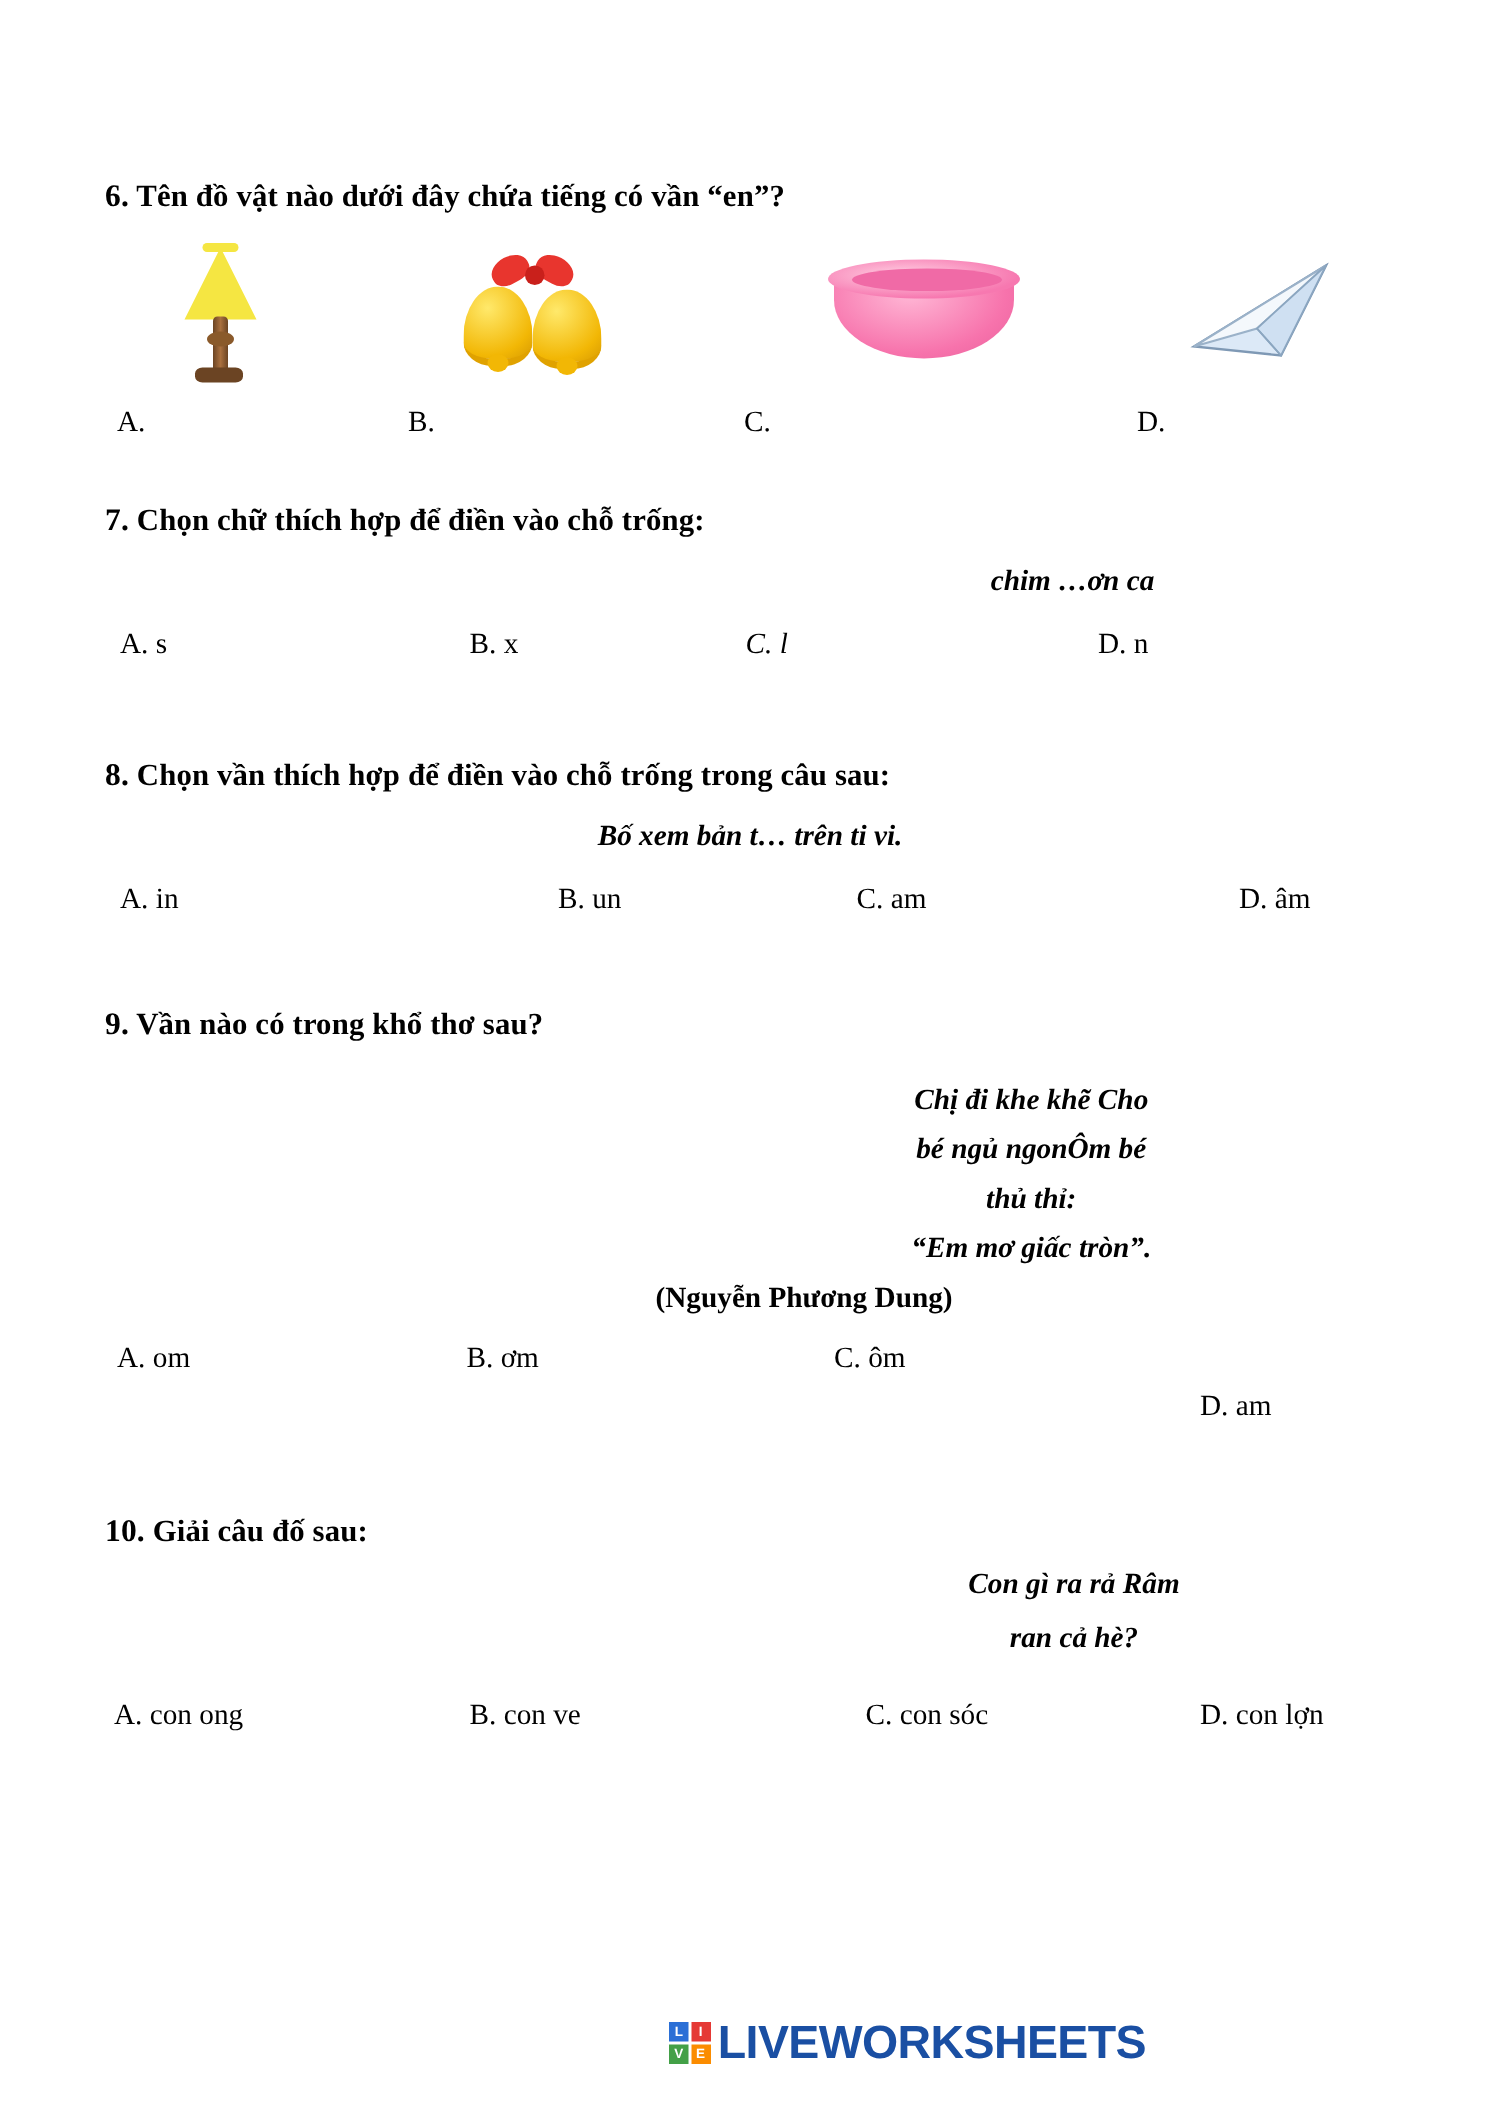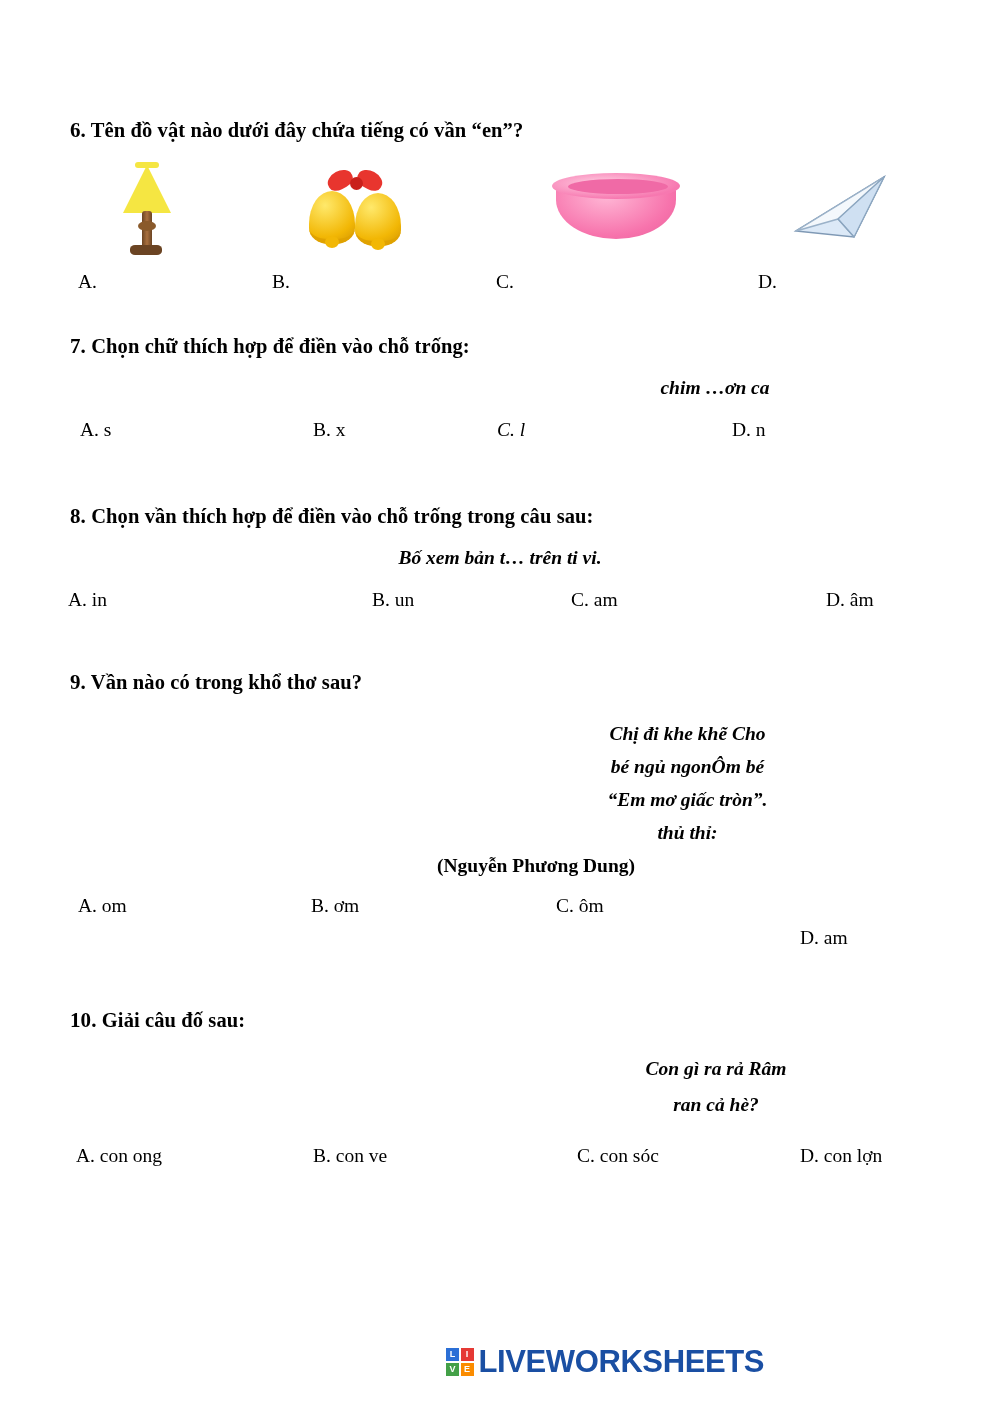--- a/index.html
+++ b/index.html
@@ -280,21 +280,21 @@
     <div class="q-head">
       <span class="qnum">8.</span>
       <span>Chọn vần thích hợp để điền vào chỗ trống trong câu sau:</span>
     </div>
 
     <div class="stem-wrap" style="">
       <div class="q-stem">Bố xem bản t… trên ti vi.</div>
     </div>
 
     <div class="options-row" style="margin-top:20px;">
-      <span class="opt" style="left:68px;">
+      <span class="opt" style="left:80px;">
         <span>A.</span> <span>in</span>
       </span>
       <span class="opt" style="left:324px;margin-left:48px;">
         <span>B.</span> <span>un</span>
       </span>
       <span class="opt" style="left:571px;">
         <span>C.</span> <span>am</span>
       </span>
       <span class="opt" style="left:826px;">
         <span>D.</span> <span>âm</span>
@@ -304,22 +304,22 @@
 
   <div class="q-block" id="q9" style="top:670px;">
     <div class="q-head">
       <span class="qnum">9.</span>
       <span>Vần nào có trong khổ thơ sau?</span>
     </div>
 
     <div style="padding-left:375px; margin-top:22px; line-height:33px;">
       <div class="q-stem">Chị đi khe khẽ Cho</div>
       <div class="q-stem">bé ngủ ngonÔm bé</div>
+      <div class="q-stem">thủ thỉ:</div>
       <div class="q-stem">“Em mơ giấc tròn”.</div>
-      <div class="q-stem">thủ thỉ:</div>
     </div>
 
     <div style="padding-left:437px; margin-top:6px;">
       <div style="font-family:'Liberation Serif',serif; font-weight:bold; font-size:19.5px;">(Nguyễn Phương Dung)</div>
     </div>
 
     <div class="options-row" style="margin-top:18px;">
       <span class="opt" style="left:78px;">
         <span>A.</span> <span>om</span>
       </span>
@@ -334,21 +334,21 @@
       </span>
     </div>
   </div>
 
   <div class="q-block" id="q10" style="top:1008px;">
     <div class="q-head">
       <span class="qnum">10.</span>
       <span>Giải câu đố sau:</span>
     </div>
 
-    <div style="padding-left:432px; margin-top:18px; line-height:36px;">
+    <div style="padding-left:432px; margin-top:6px; line-height:36px;">
       <div class="q-stem">Con gì ra rả Râm</div>
       <div class="q-stem">ran cả hè?</div>
     </div>
 
     <div class="options-row" style="margin-top:22px;">
       <span class="opt" style="left:76px;">
         <span>A.</span> <span>con ong</span>
       </span>
       <span class="opt" style="left:313px;">
         <span>B.</span> <span>con ve</span>

